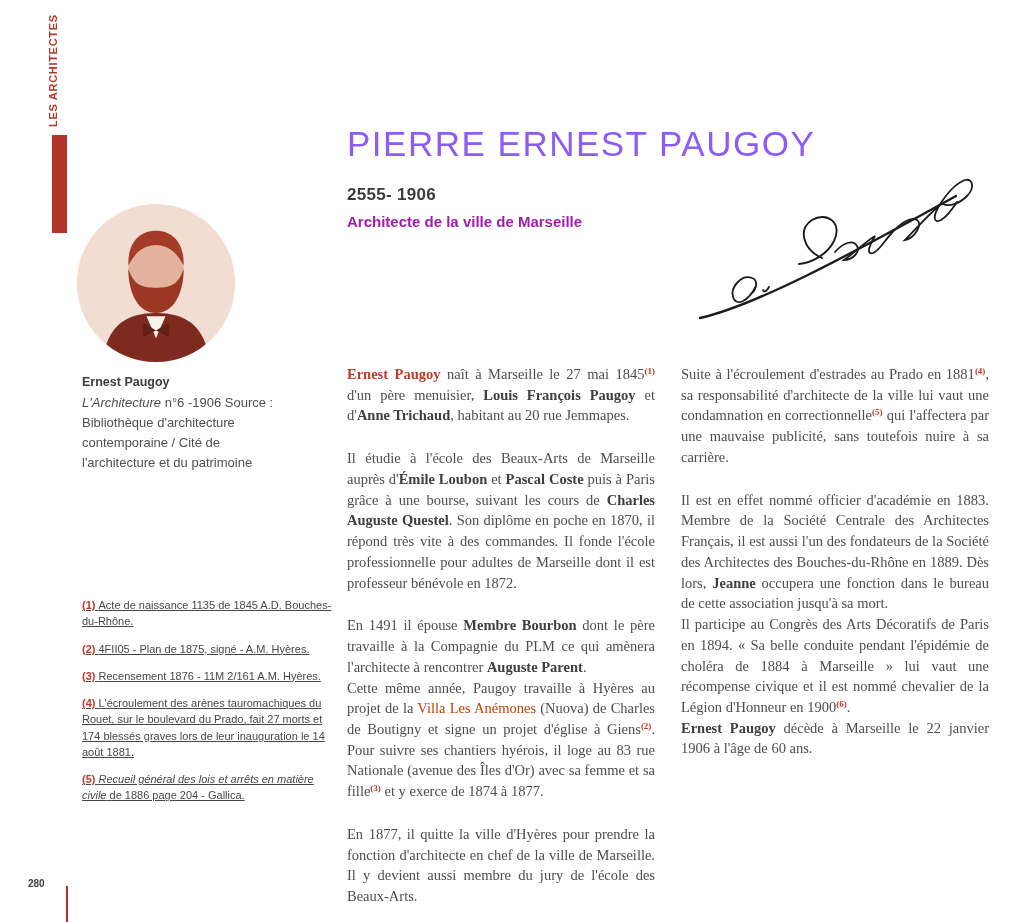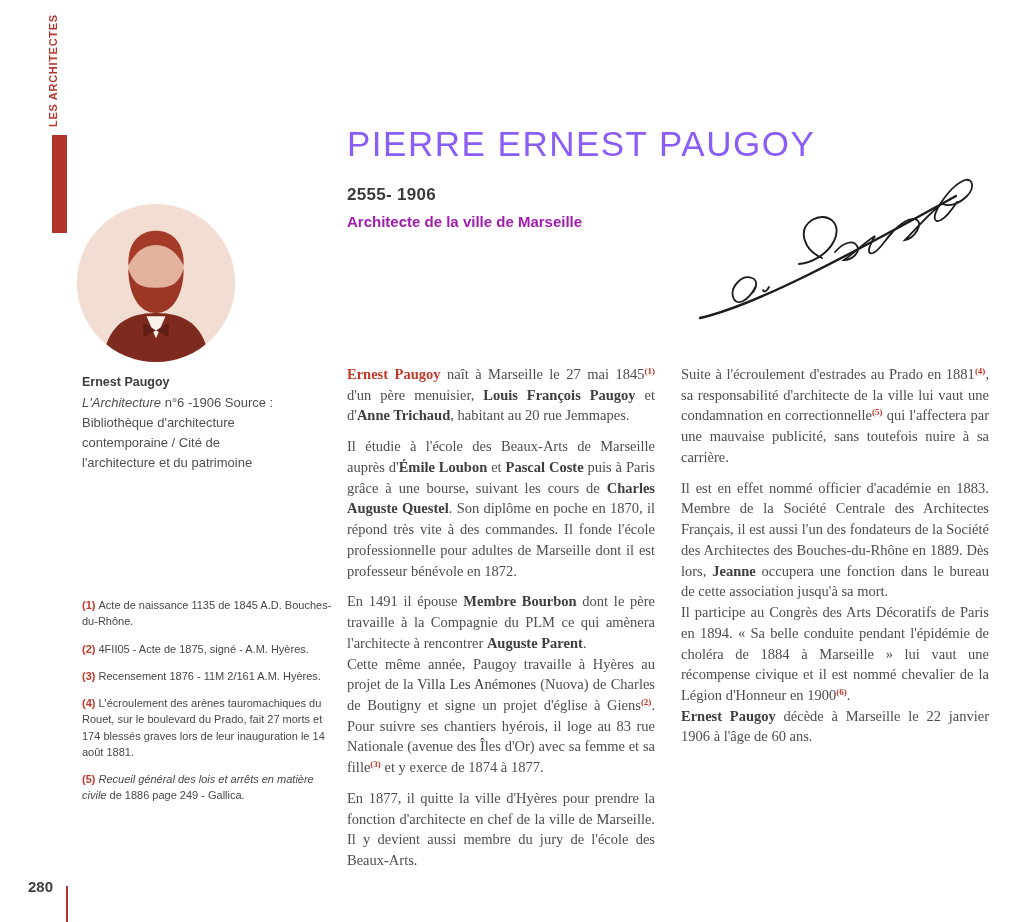--- a/index.html
+++ b/index.html
@@ -23,42 +23,42 @@
   .portrait{
     position:absolute; left:77px; top:204px; width:158px; height:158px;
     border-radius:50%; overflow:hidden; background:#f2ddd2;
   }
   .portrait svg{ display:block; width:100%; height:100%; }
   .caption{ position:absolute; left:82px; top:375px; width:205px; }
   .caption-name{ font-size:12.5px; font-weight:bold; color:#3c3c3c; margin-bottom:4px; }
   .caption-source{ font-size:13px; color:#4f4f4f; line-height:1.55; }
   .footnotes{
     position:absolute; left:82px; top:597px; width:254px;
-    font-size:11px; color:#474747; line-height:1.48;
+    font-size:11px; color:#474747; line-height:1.48;text-decoration:underline;
   }
   .footnote{ margin-bottom:11px; }
   .header{ position:absolute; left:347px; top:126px; width:640px; }
   .page-title{
     font-size:35px; font-weight:400; letter-spacing:1.5px;
     color:#8b5cf6; line-height:1;
   }
   .dates{ margin-top:24px; font-size:17px; font-weight:bold; color:#3a3a3a; letter-spacing:0.3px; }
   .subtitle{ margin-top:8px; font-size:15px; font-weight:bold; color:#a21caf; }
   .signature{ position:absolute; left:694px; top:166px; width:300px; height:165px; }
   .columns{ position:absolute; left:347px; top:364px; width:642px; display:flex; gap:26px; }
   .col{ width:308px; font-size:14.5px; line-height:1.43; text-align:justify; color:#4d4d4d; }
   .col p{ margin:0;font-family:Liberation Serif, serif; }
-  .col p.gap{ margin-top:10px; }
+  .col p.gap{ margin-top:22px; }
   .s-bold{ font-weight:bold; color:#3e3e3e; }
   .s-redbold{ font-weight:bold; color:#c0392b; }
-  .s-gold{ color:#404040; }
+  .s-gold{ color:#c2410c; }
   .s-sup{ color:#c0392b; font-weight:bold; font-size:9px; position:relative; top:-5px; }
   .s-italic{ font-style:italic; }
   .s-rednum{ color:#c0392b; font-weight:bold; }
-  .footer-num{ position:absolute; left:28px; top:878px; font-size:15px; font-weight:bold; color:#3e3e3e; }
+  .footer-num{ position:absolute; left:28px; top:878px; font-size:10px; font-weight:bold; color:#3e3e3e; }
   .footer-line{ position:absolute; left:66px; top:886px; width:2px; height:36px; background:#b0342a; }
 </style>
 </head>
 <body>
 
 <div class="vertical-label">LES ARCHITECTES</div>
 <div class="red-bar"></div>
 
 <div class="portrait">
   <svg viewBox="0 0 100 100">
@@ -72,24 +72,24 @@
   </svg>
 </div>
 
 <div class="caption">
   <div class="caption-name">Ernest Paugoy</div>
   <div class="caption-source"><span class="s-italic">L'Architecture</span><span> n°6 -1906 Source : Bibliothèque d'architecture contemporaine / Cité de l'architecture et du patrimoine</span></div>
 </div>
 
 <div class="footnotes">
   <div class="footnote"><span class="s-rednum">(1) </span><span>Acte de naissance 1135 de 1845 A.D. Bouches-du-Rhône.</span></div>
-  <div class="footnote"><span class="s-rednum">(2) </span><span>4FII05 - Acte de 1875, signé - A.M. Hyères.</span></div>
+  <div class="footnote"><span class="s-rednum">(2) </span><span>4FII05 - Plan de 1875, signé - A.M. Hyères.</span></div>
   <div class="footnote"><span class="s-rednum">(3) </span><span>Recensement 1876 - 11M 2/161 A.M. Hyères.</span></div>
   <div class="footnote"><span class="s-rednum">(4) </span><span>L'écroulement des arènes tauromachiques du Rouet, sur le boulevard du Prado, fait 27 morts et 174 blessés graves lors de leur inauguration le 14 août 1881.</span></div>
-  <div class="footnote"><span class="s-rednum">(5) </span><span class="s-italic">Recueil général des lois et arrêts en matière civile</span><span> de 1886 page 249 - Gallica.</span></div>
+  <div class="footnote"><span class="s-rednum">(5) </span><span class="s-italic">Recueil général des lois et arrêts en matière civile</span><span> de 1886 page 204 - Gallica.</span></div>
 </div>
 
 <div class="header">
   <div class="page-title">PIERRE ERNEST PAUGOY</div>
   <div class="dates">2555- 1906</div>
   <div class="subtitle">Architecte de la ville de Marseille</div>
 </div>
 
 <div class="signature">
   <svg viewBox="0 0 300 165">

